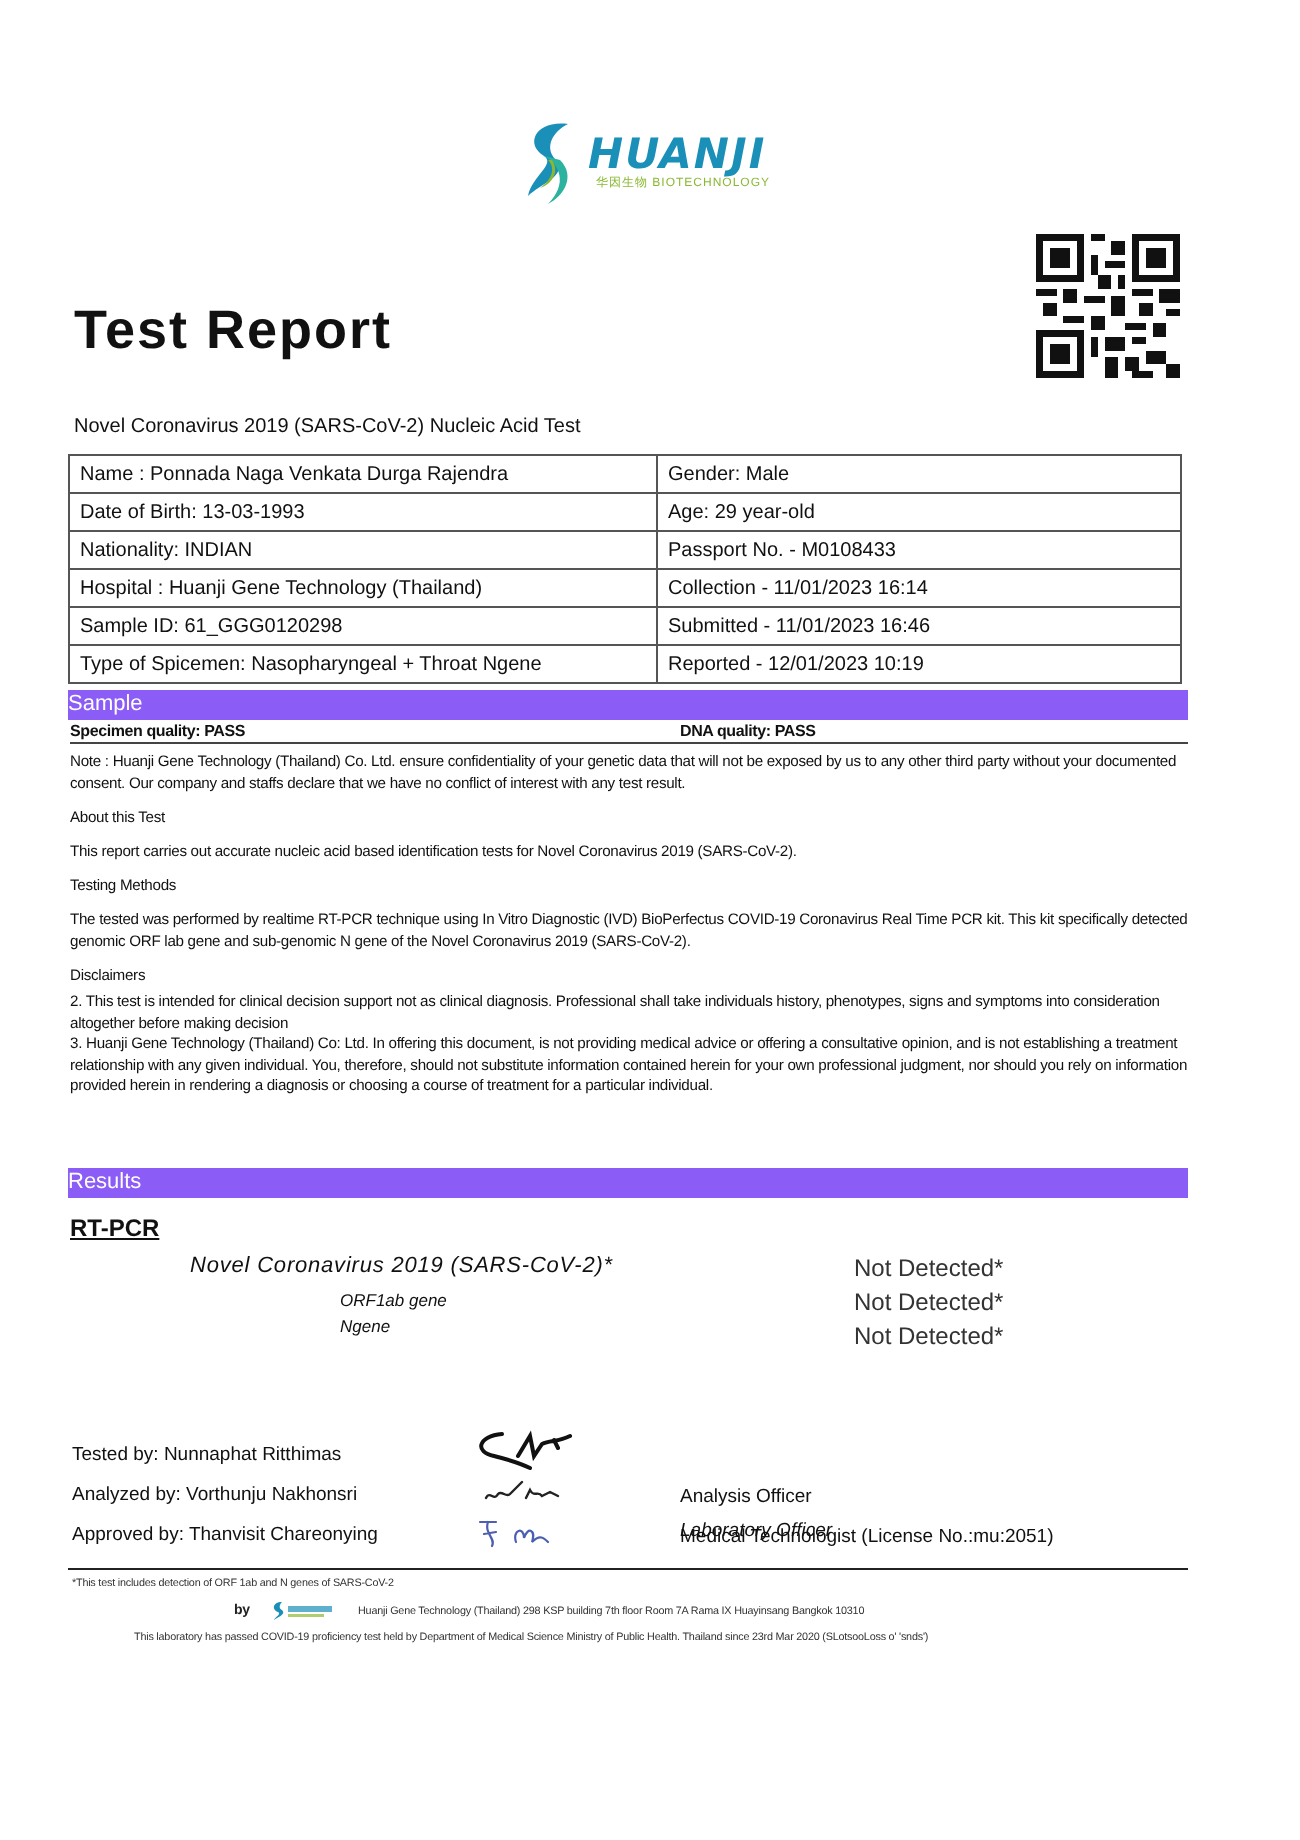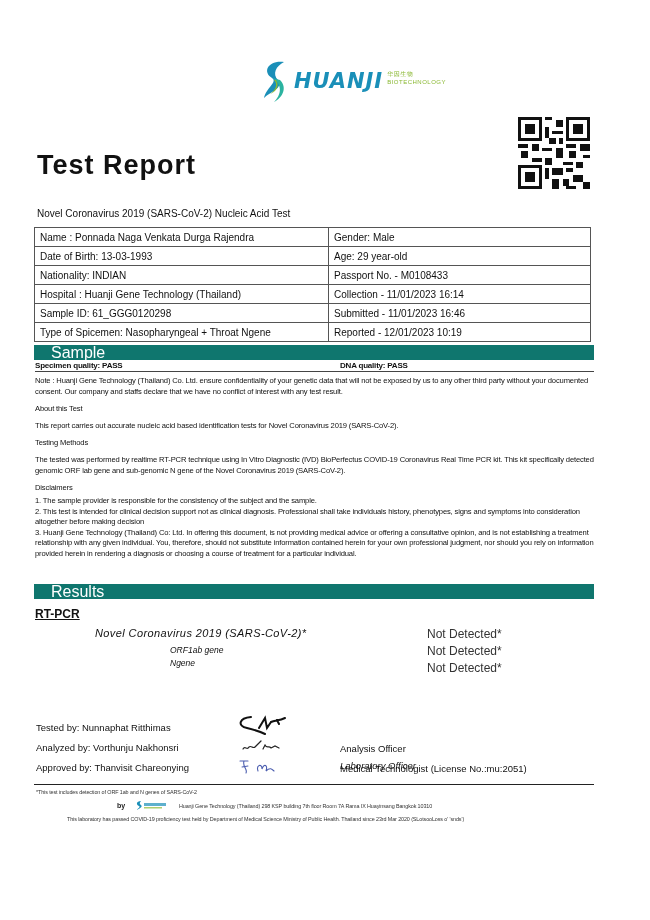--- a/index.html
+++ b/index.html
@@ -4,39 +4,39 @@
 <style>
   * { box-sizing: border-box; margin: 0; padding: 0; }
   html, body { width: 650px; height: 920px; background: #ffffff; overflow: hidden; }
   body { font-family: "Liberation Sans", sans-serif; color: #111; position: relative; }
 
   .page { position: absolute; left: 0; top: 0; width: 650px; height: 920px; }
 
   
   .logo { position: absolute; left: 258px; top: 58px; width: 150px; height: 46px; display: flex; align-items: center; }
   .logo svg { flex: 0 0 auto; }
-  .logo-text { margin-left: 2px; display: flex; flex-direction: row; }
+  .logo-text { margin-left: 2px; display: flex; flex-direction: column; }
   .logo-word { font-family: "DejaVu Sans", sans-serif; font-weight: bold; font-style: italic; font-size: 21px; color: #1a8fb8; letter-spacing: 1px; line-height: 22px; }
   .logo-sub { font-size: 6px; color: #8ab832; letter-spacing: 0.5px; line-height: 8px; margin-left: 4px; }
 
   
   .qr { position: absolute; left: 518px; top: 117px; width: 72px; height: 72px; }
 
   
   .title { position: absolute; left: 37px; top: 150px; font-size: 27px; font-weight: bold; letter-spacing: 1px; color: #111; }
 
   .subtitle { position: absolute; left: 37px; top: 208px; font-size: 10px; color: #111; }
 
   
   .info-table { position: absolute; left: 34px; top: 227px; width: 557px; border-collapse: collapse; font-size: 10px; }
   .info-table td { border: 1px solid #555; height: 19px; padding: 0 5px; white-space: nowrap; }
   .info-table td.l { width: 294px; }
 
   
-  .bar { position: absolute; left: 34px; width: 560px; height: 15px; background: #0f766e; color: #fff; font-size: 16px; padding-left: 17px; line-height: 15px; }
+  .bar { position: absolute; left: 34px; width: 560px; height: 15px; background: #8b5cf6; color: #fff; font-size: 11px; padding-left: 0; line-height: 15px; }
   .bar-sample { top: 345px; }
   .bar-results { top: 584px; }
 
   .quality-row { position: absolute; left: 35px; top: 361px; width: 559px; font-size: 8px; font-weight: bold; letter-spacing: -0.2px; border-bottom: 1px solid #444; height: 11px; }
   .quality-row .q2 { position: absolute; left: 305px; top: 0; }
 
   .small { position: absolute; left: 35px; width: 560px; font-size: 7.6px; line-height: 10.6px; color: #111; letter-spacing: -0.15px; }
   .note { top: 376px; }
   .about-h { top: 404px; }
   .about-t { top: 421px; }
@@ -170,21 +170,20 @@
     <span>Specimen quality: PASS</span>
     <span class="q2">DNA quality: PASS</span>
   </div>
   <div class="small note">Note : Huanji Gene Technology (Thailand) Co. Ltd. ensure confidentiality of your genetic data that will not be exposed by us to any other third party without your documented consent. Our company and staffs declare that we  have  no conflict of interest with any test result.</div>
   <div class="small about-h">About this Test</div>
   <div class="small about-t">This report carries out accurate nucleic acid based identification tests for Novel Coronavirus 2019 (SARS-CoV-2).</div>
   <div class="small methods-h">Testing Methods</div>
   <div class="small methods-t">The tested was performed by realtime RT-PCR technique using In Vitro Diagnostic (IVD) BioPerfectus COVID-19 Coronavirus Real Time PCR kit. This kit specifically detected genomic ORF lab gene and sub-genomic N gene of the Novel Coronavirus 2019 (SARS-CoV-2).</div>
   <div class="small disc-h">Disclaimers</div>
   <div class="small disc-t">
-    <div>1. The sample provider is responsible for the consistency of the subject and the sample.</div>
     <div>2. This test is intended for clinical decision support not as clinical diagnosis. Professional shall take individuals history, phenotypes, signs and symptoms into consideration altogether before making decision</div>
     <div>3. Huanji Gene Technology (Thailand) Co: Ltd. In offering this document, is not providing medical advice or offering a consultative opinion, and is not establishing a treatment relationship with any given individual. You, therefore, should not substitute information contained herein for your own professional judgment, nor should you rely on information provided herein in rendering a diagnosis or choosing a course of treatment for a particular individual.</div>
   </div>
 
   <div class="bar bar-results">Results</div>
   <div class="rtpcr">RT-PCR</div>
 
   <div class="res-name res-main">Novel Coronavirus 2019 (SARS-CoV-2)*</div>
   <div class="res-name res-sub1">ORF1ab gene</div>
   <div class="res-name res-sub2">Ngene</div>

